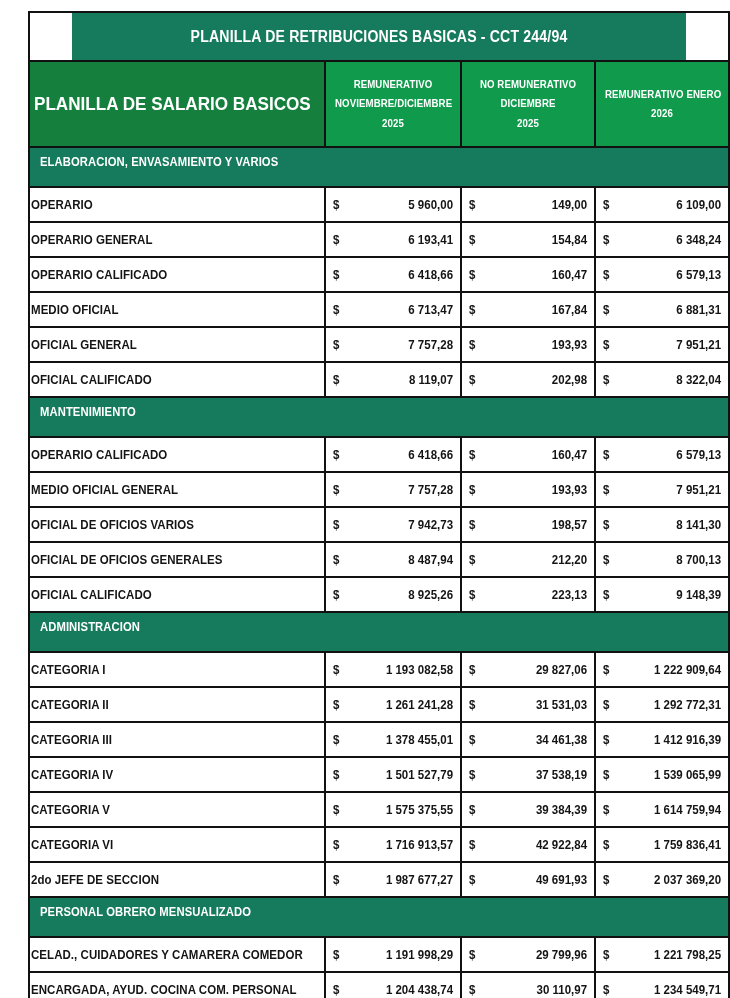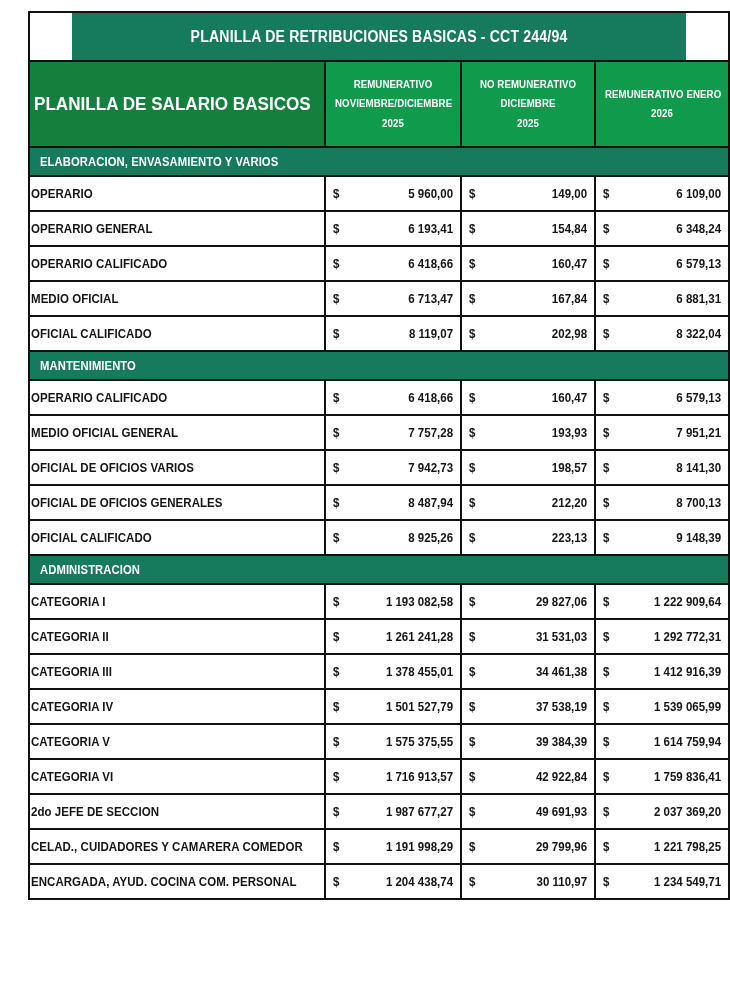--- a/index.html
+++ b/index.html
@@ -91,21 +91,21 @@
     white-space: nowrap;
   }
 
   
   tr.section-row td {
     background: #167A5C;
     color: #ffffff;
     border: 2px solid #111111;
     border-left-color: #111111;
     height: 27px;
-    padding: 0 0 0 10px;
+    padding: 0 0 11px 10px;
     text-align: left;
     font-size: 12.5px;
     font-weight: bold;
     letter-spacing: 0.1px;
     font-family: "Liberation Sans Narrow", "Liberation Sans", sans-serif;
     white-space: nowrap;
   }
   tr.section-row td span {
     display: inline-block;
     transform: scaleX(0.9);
@@ -271,20 +271,41 @@
             </div>
           </td>
           <td class="cell-money">
             <div class="money-wrap">
               <span class="cur">$</span>
               <span class="amt">6 881,31</span>
             </div>
           </td>
         </tr>
         <tr class="data-row">
+          <td class="cell-label"><span>OFICIAL GENERAL</span></td>
+          <td class="cell-money">
+            <div class="money-wrap">
+              <span class="cur">$</span>
+              <span class="amt">7 757,28</span>
+            </div>
+          </td>
+          <td class="cell-money">
+            <div class="money-wrap">
+              <span class="cur">$</span>
+              <span class="amt">193,93</span>
+            </div>
+          </td>
+          <td class="cell-money">
+            <div class="money-wrap">
+              <span class="cur">$</span>
+              <span class="amt">7 951,21</span>
+            </div>
+          </td>
+        </tr>
+        <tr class="data-row">
           <td class="cell-label"><span>OFICIAL CALIFICADO</span></td>
           <td class="cell-money">
             <div class="money-wrap">
               <span class="cur">$</span>
               <span class="amt">8 119,07</span>
             </div>
           </td>
           <td class="cell-money">
             <div class="money-wrap">
               <span class="cur">$</span>
@@ -548,20 +569,23 @@
               <span class="cur">$</span>
               <span class="amt">49 691,93</span>
             </div>
           </td>
           <td class="cell-money">
             <div class="money-wrap">
               <span class="cur">$</span>
               <span class="amt">2 037 369,20</span>
             </div>
           </td>
+        </tr>
+        <tr class="section-row">
+          <td colspan="4"><span>PERSONAL OBRERO MENSUALIZADO</span></td>
         </tr>
         <tr class="data-row">
           <td class="cell-label"><span>CELAD., CUIDADORES Y CAMARERA COMEDOR</span></td>
           <td class="cell-money">
             <div class="money-wrap">
               <span class="cur">$</span>
               <span class="amt">1 191 998,29</span>
             </div>
           </td>
           <td class="cell-money">

